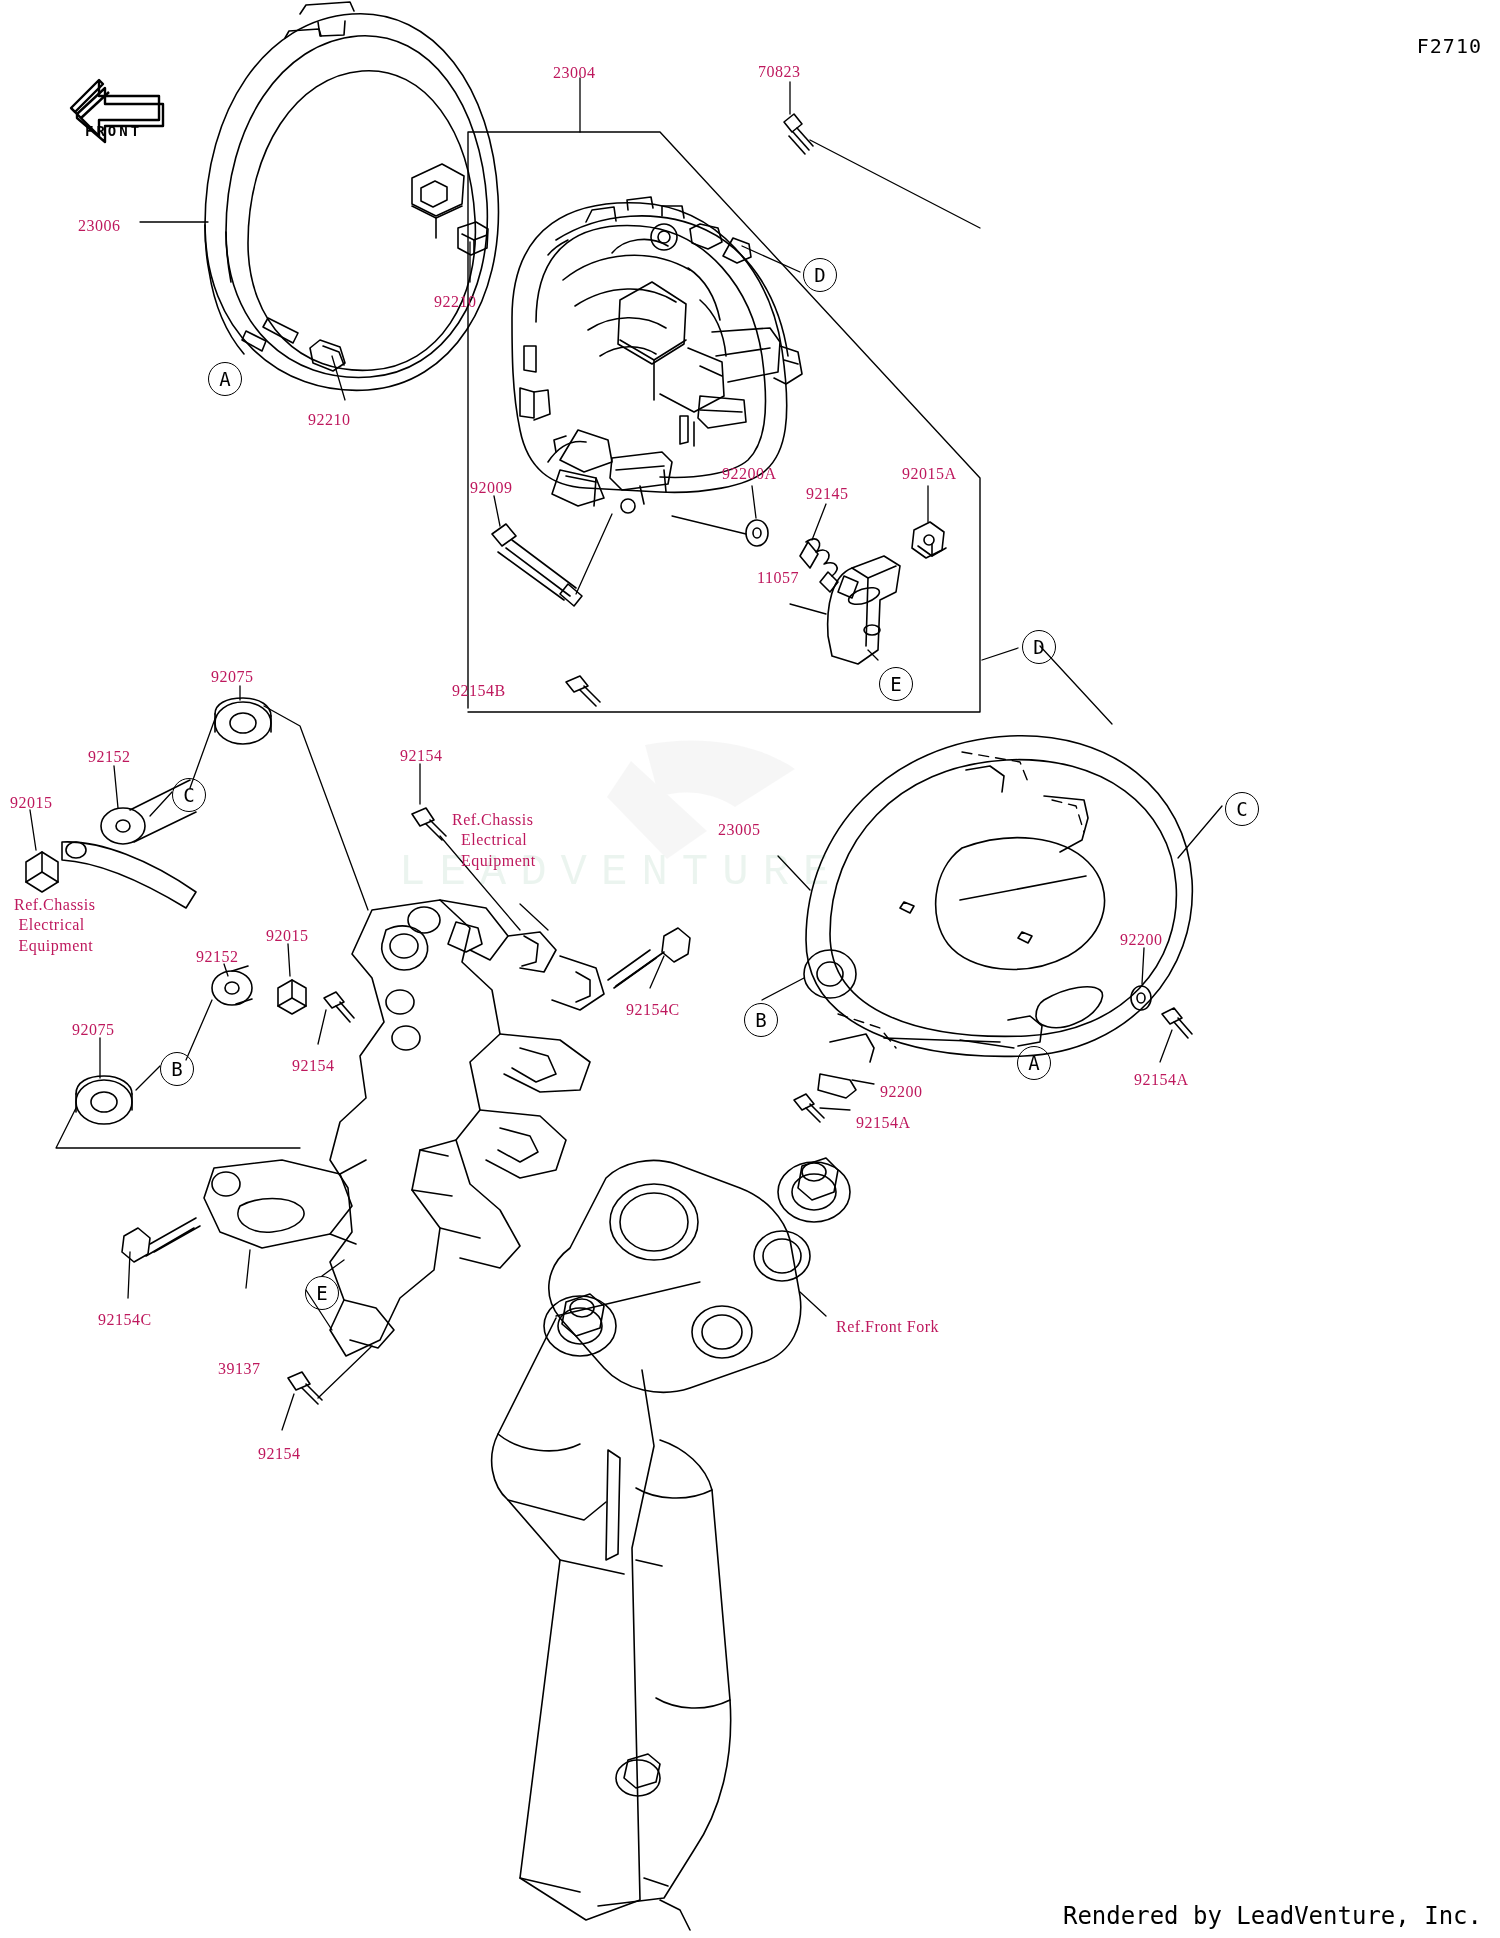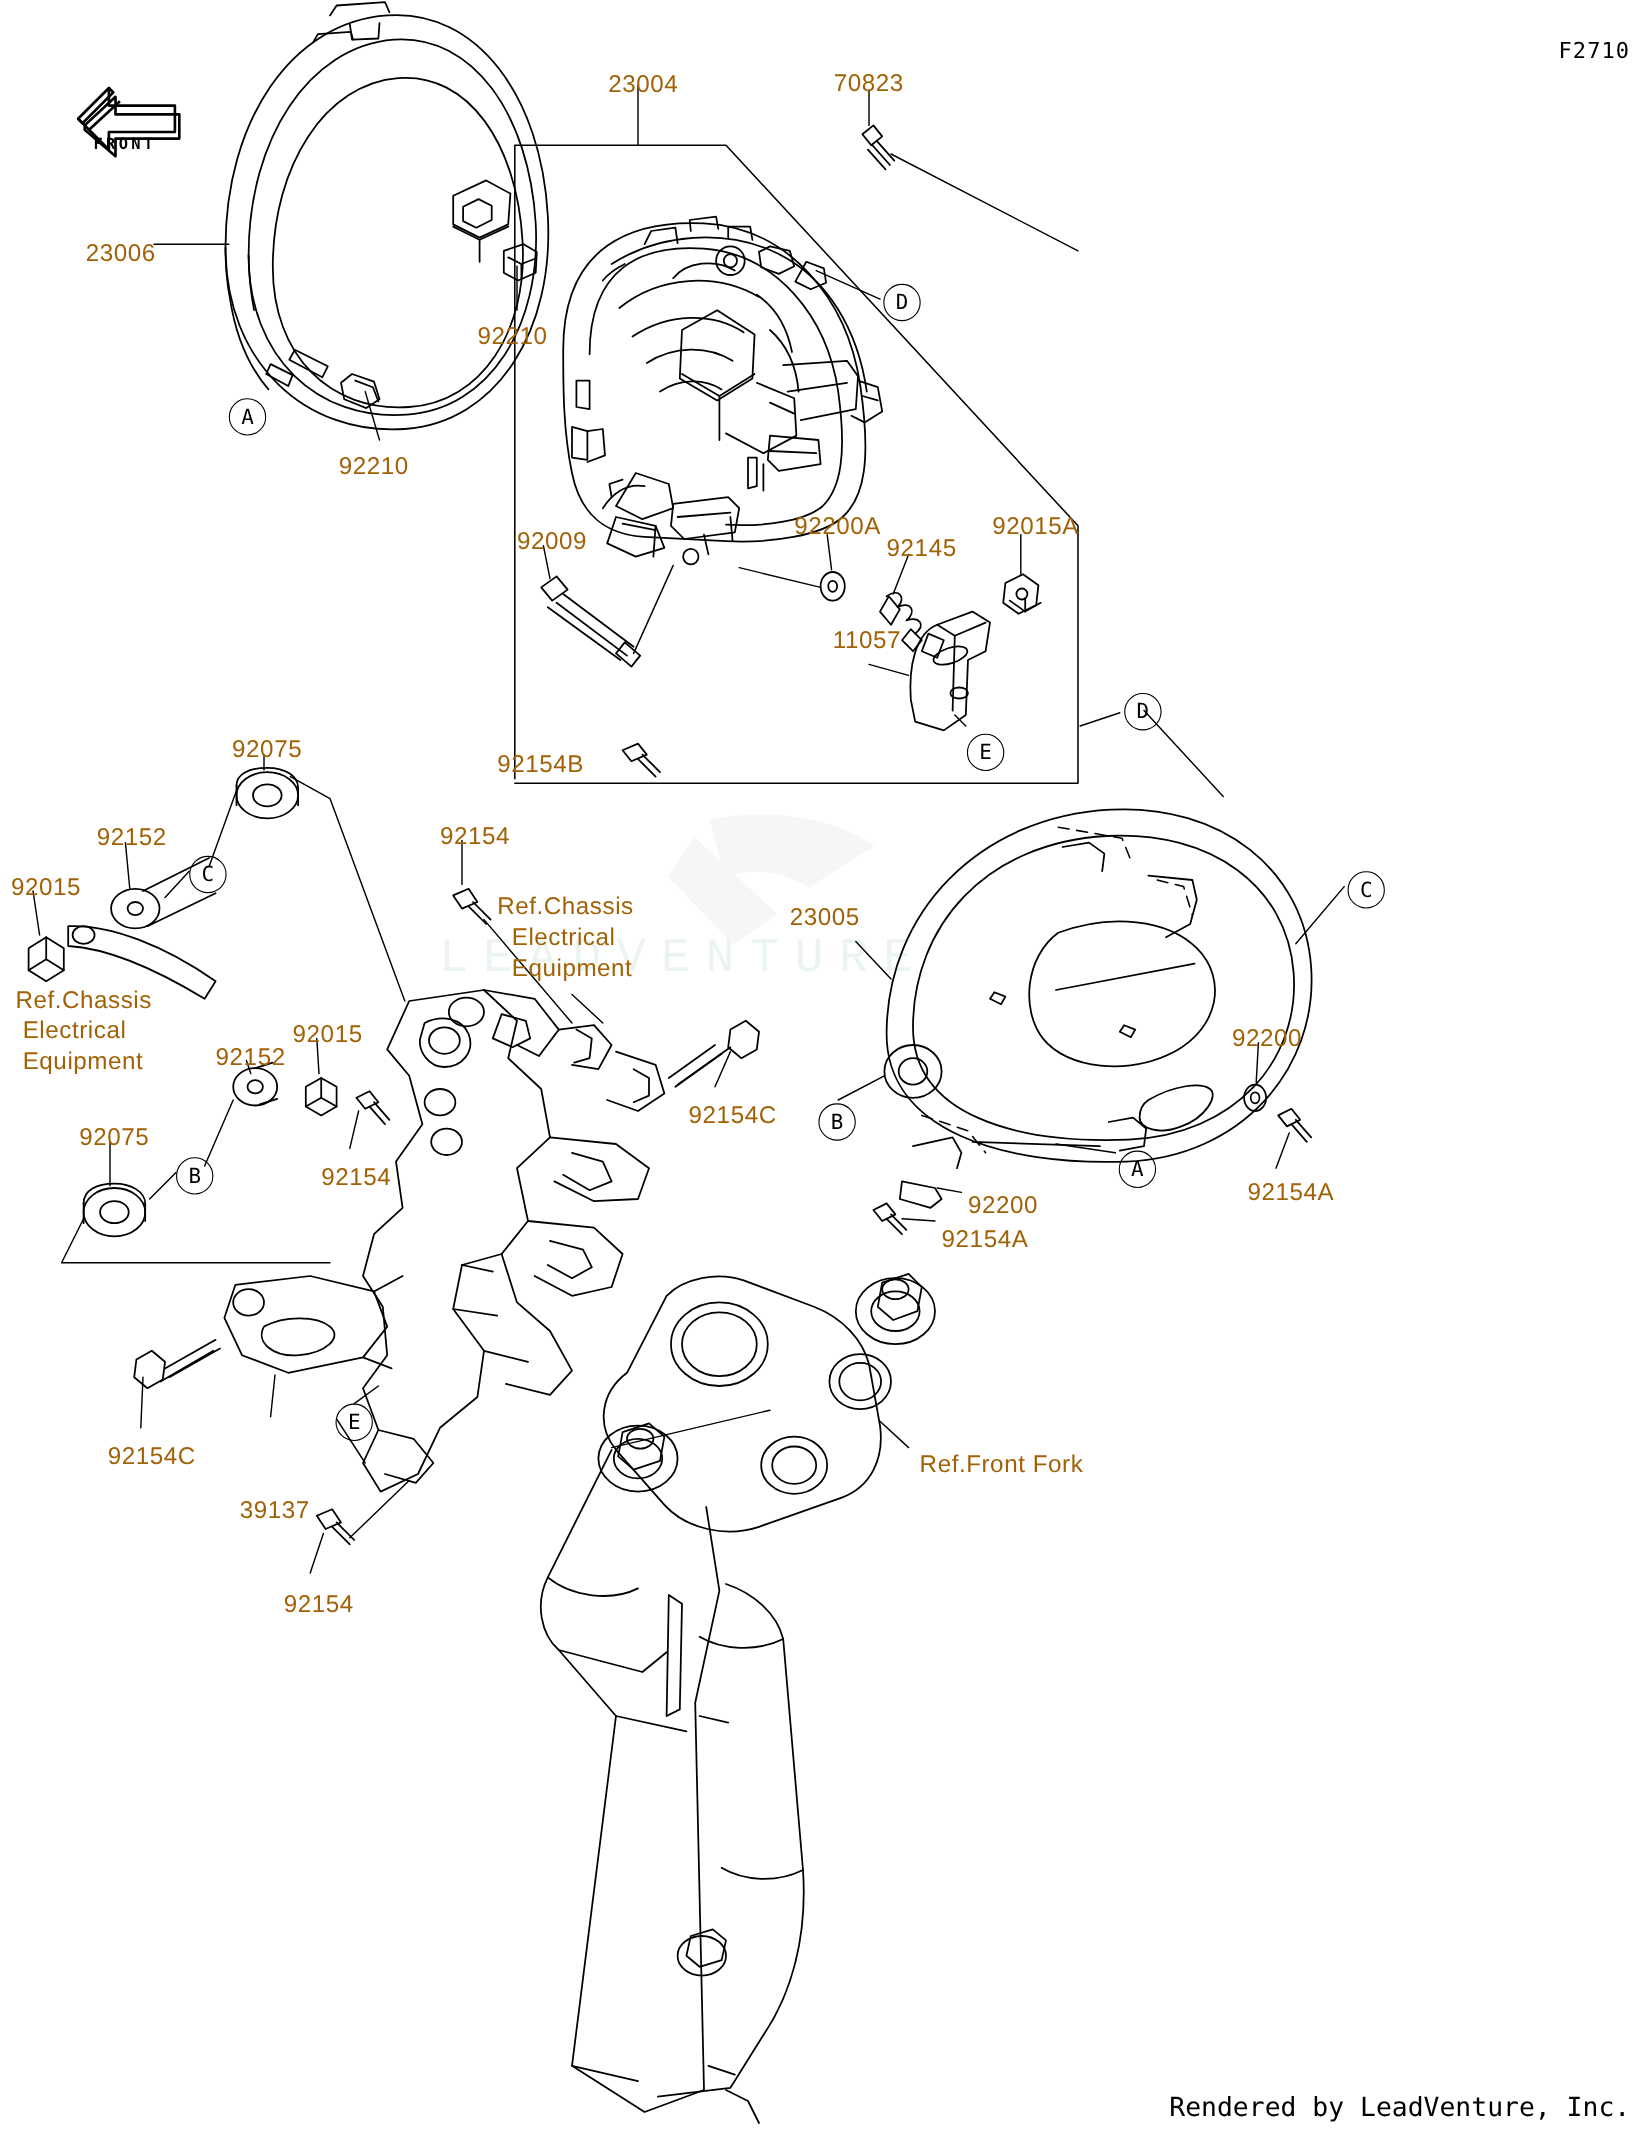--- a/index.html
+++ b/index.html
@@ -11,24 +11,24 @@
     position: relative;
     width: 1500px;
     height: 1938px;
     background: #ffffff;
     font-family: "DejaVu Sans Mono", monospace;
     color: #000000;
     overflow: hidden;
   }
   .lbl {
     position: absolute;
-    font-family: Liberation Sans, sans-serif;
-    font-size: 22px;
+    font-family: Liberation Serif, serif;
+    font-size: 16px;
     letter-spacing: 0.5px;
-    color: #a16207;
+    color: #be185d;
     white-space: pre;
     line-height: 1.28;
   }
   .sheet-code {
     position: absolute;
     right: 18px;
     top: 34px;
     font-size: 20px;
     letter-spacing: 1px;
   }

